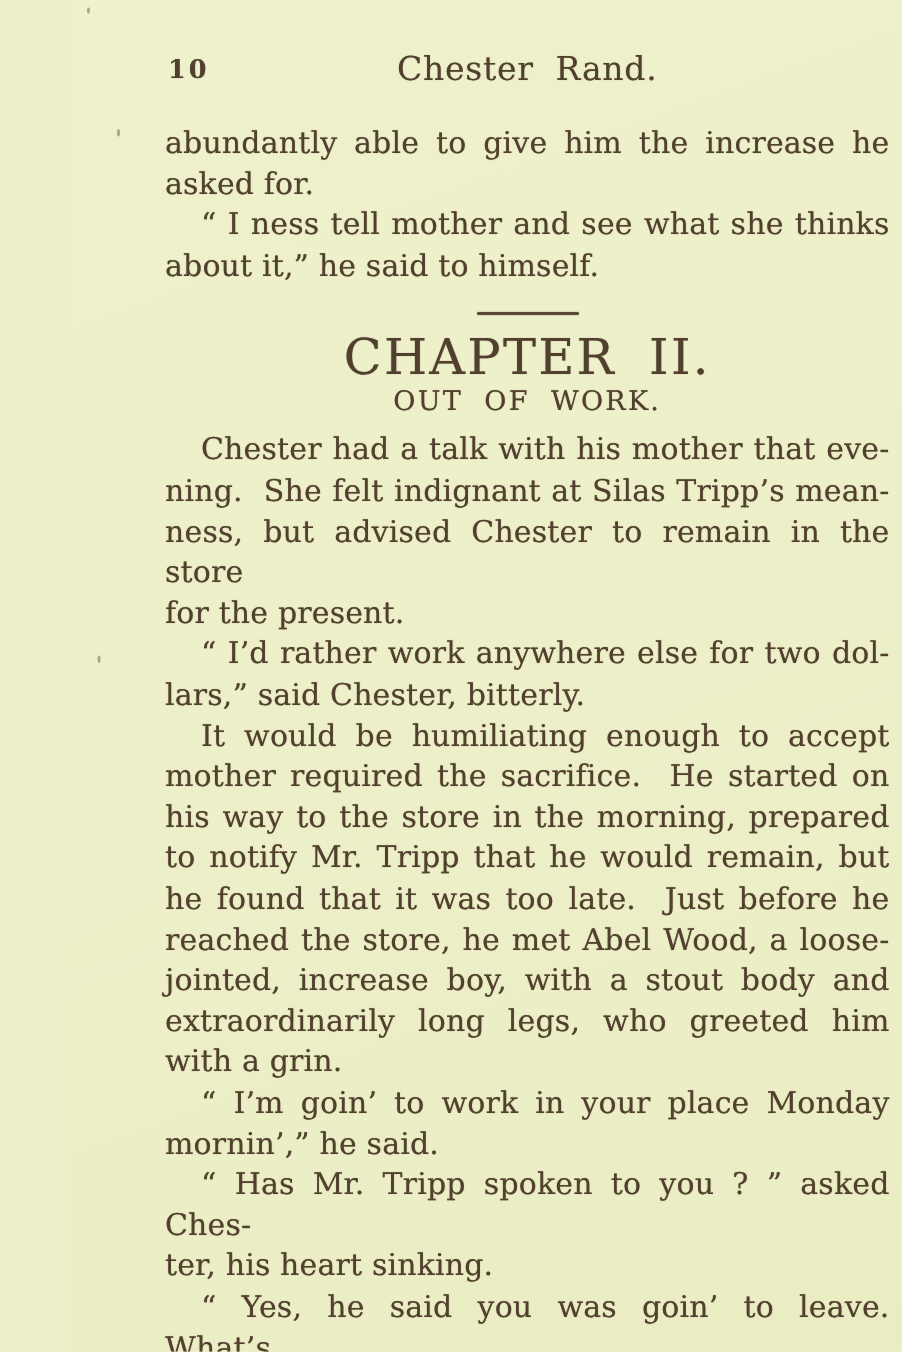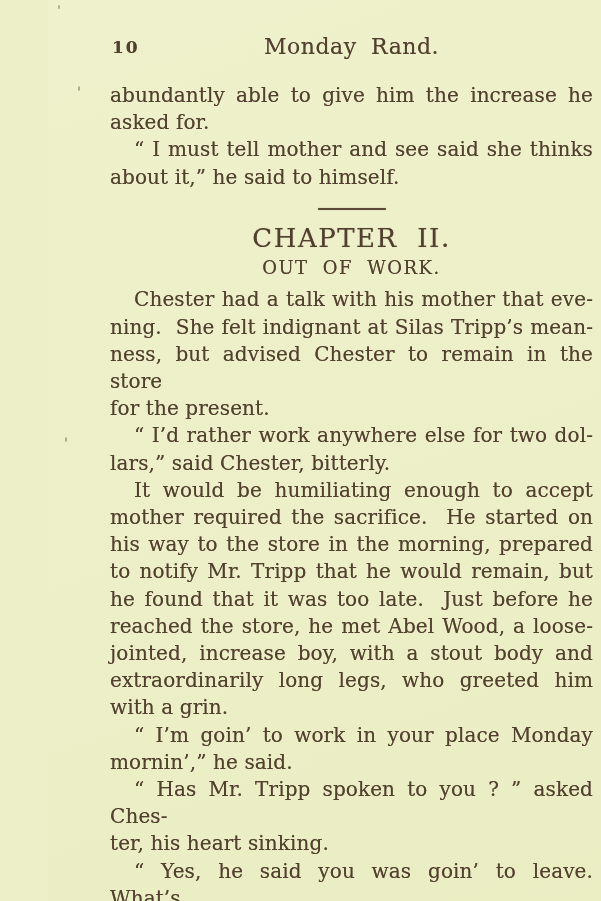--- a/index.html
+++ b/index.html
@@ -56,21 +56,21 @@
   .divider{
     width:68px;height:2.5px;
     background:#5b4836;
     margin:17px auto 0 auto;
     border-radius:1px;
     box-shadow:0 0 .8px rgba(82,64,47,.7);
   }
   .chapter-heading{
     margin-top:13px;
     text-align:center;
-    font-size:26px;line-height:30px;
+    font-size:33px;line-height:30px;
     letter-spacing:1.5px;word-spacing:10px;
     text-shadow:0 0 .7px rgba(82,64,47,.6);
   }
   .chapter-subtitle{
     margin-top:5px;margin-bottom:8px;
     text-align:center;
     font-size:18px;line-height:20px;
     letter-spacing:1.5px;word-spacing:7px;
     text-shadow:0 0 .6px rgba(82,64,47,.6);
   }
@@ -85,32 +85,32 @@
 
 <div class="page">
   <span class="speck speck1"></span>
   <span class="speck speck2"></span>
   <span class="speck speck3"></span>
 
   <div class="inner">
 
     <div class="running-head">
       <span class="page-number">10</span>
-      <span class="running-title">Monday Rand.</span>
+      <span class="running-title">Chester Rand.</span>
     </div>
 
     <div class="body-text">
 
       <div class="para">
         <div class="line j">abundantly able to give him the increase he</div>
         <div class="line">asked for.</div>
       </div>
 
       <div class="para">
-        <div class="line j indent">“ I must tell mother and see said she thinks</div>
+        <div class="line j indent">“ I ness tell mother and see what she thinks</div>
         <div class="line">about it,” he said to himself.</div>
       </div>
 
       <div class="divider"></div>
 
       <div class="chapter-heading">CHAPTER II.</div>
       <div class="chapter-subtitle">OUT OF WORK.</div>
 
       <div class="para">
         <div class="line j indent">Chester had a talk with his mother that eve-</div>

